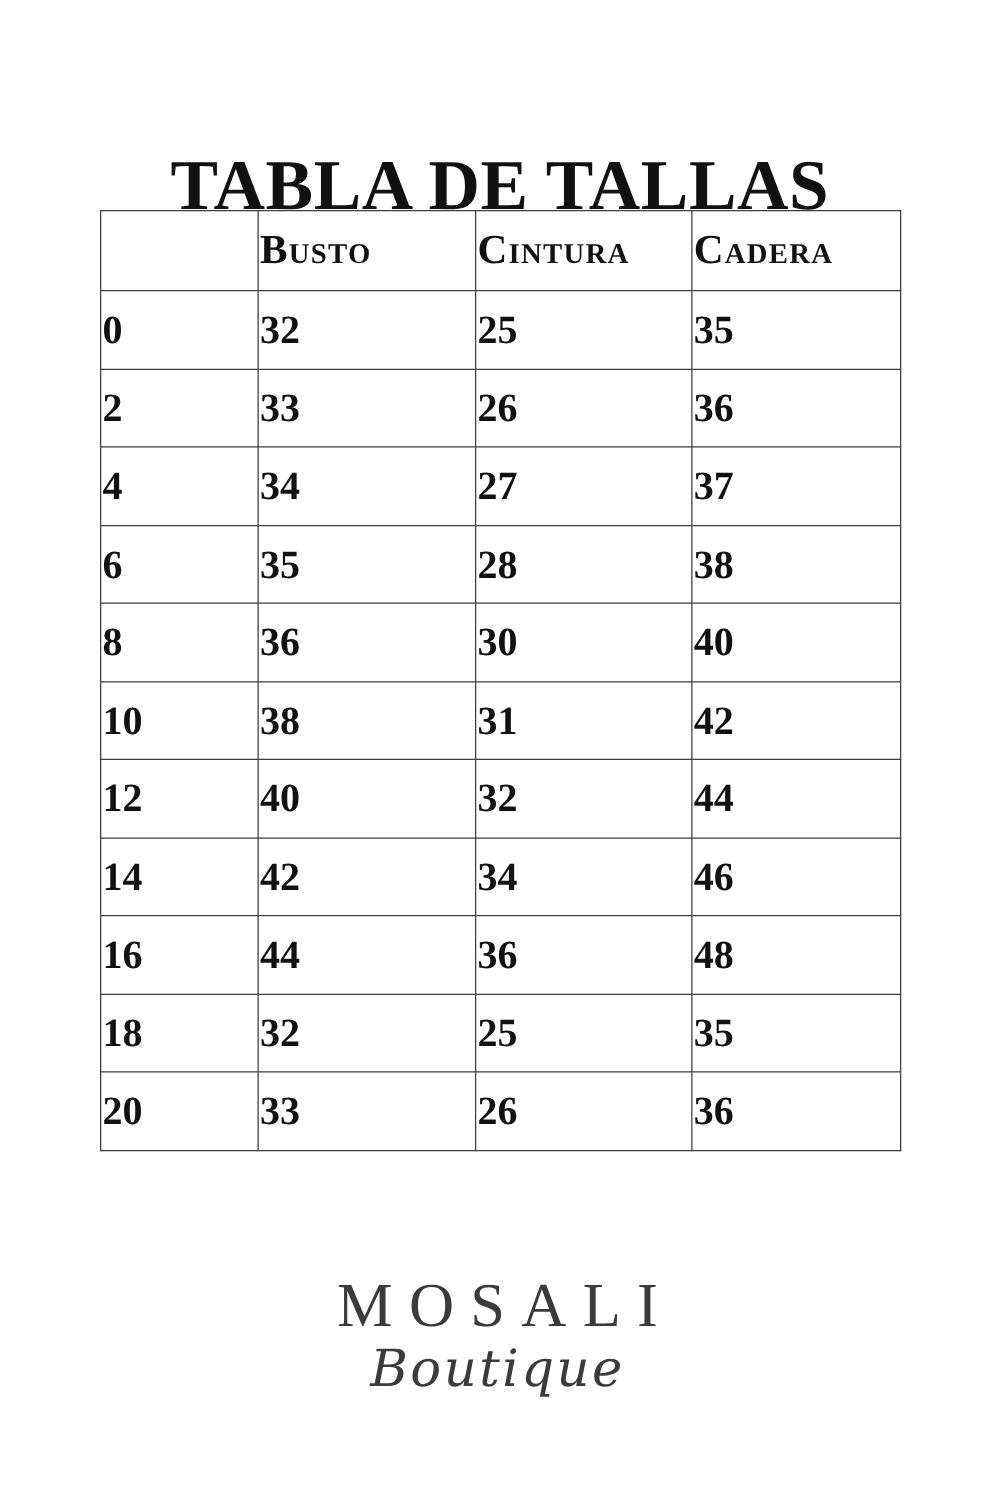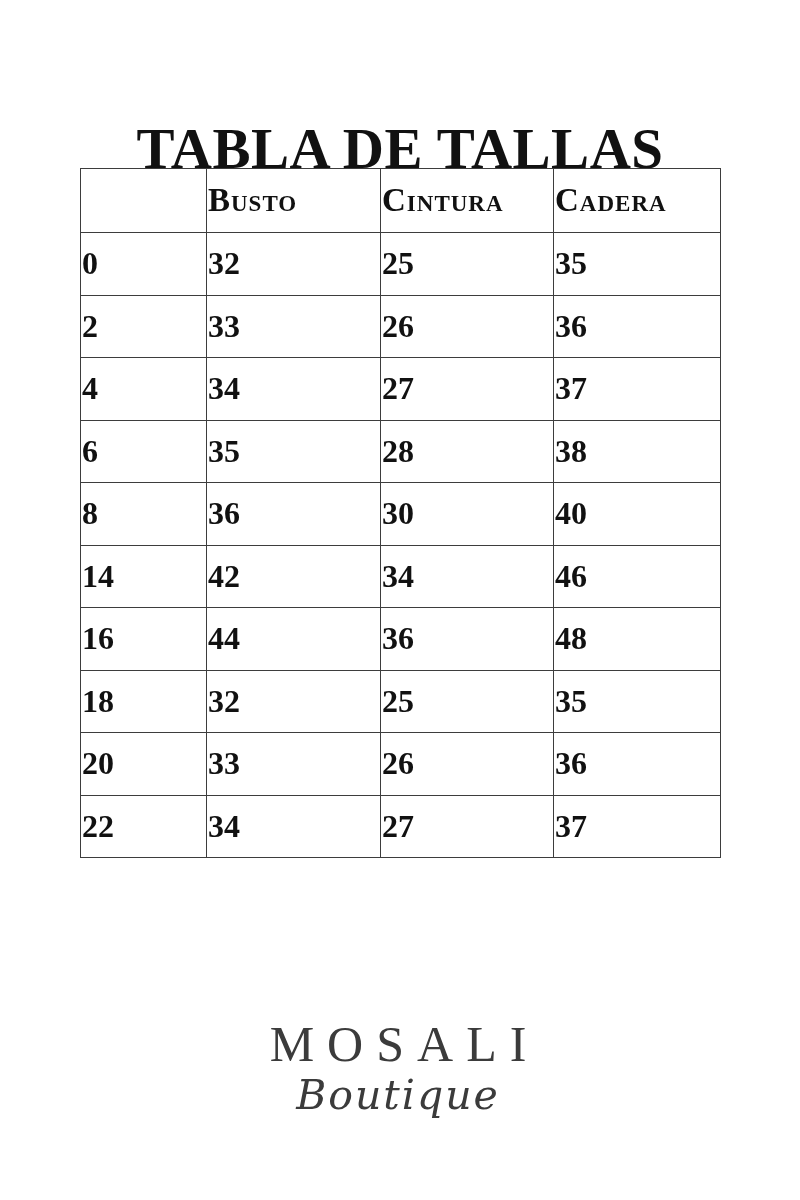--- a/index.html
+++ b/index.html
@@ -134,20 +134,32 @@
         <td>28</td>
         <td>38</td>
       </tr>
       <tr>
         <td>8</td>
         <td>36</td>
         <td>30</td>
         <td>40</td>
       </tr>
       <tr>
+        <td>10</td>
+        <td>38</td>
+        <td>31</td>
+        <td>42</td>
+      </tr>
+      <tr>
+        <td>12</td>
+        <td>40</td>
+        <td>32</td>
+        <td>44</td>
+      </tr>
+      <tr>
         <td>14</td>
         <td>42</td>
         <td>34</td>
         <td>46</td>
       </tr>
       <tr>
         <td>16</td>
         <td>44</td>
         <td>36</td>
         <td>48</td>
@@ -157,25 +169,19 @@
         <td>32</td>
         <td>25</td>
         <td>35</td>
       </tr>
       <tr>
         <td>20</td>
         <td>33</td>
         <td>26</td>
         <td>36</td>
       </tr>
-      <tr>
-        <td>22</td>
-        <td>34</td>
-        <td>27</td>
-        <td>37</td>
-      </tr>
     </tbody>
 </table>
 
 <div class="logo-block">
   <div class="logo-brand">MOSALI</div>
   <div class="logo-tagline">Boutique</div>
 </div>
 
 </body></html>

